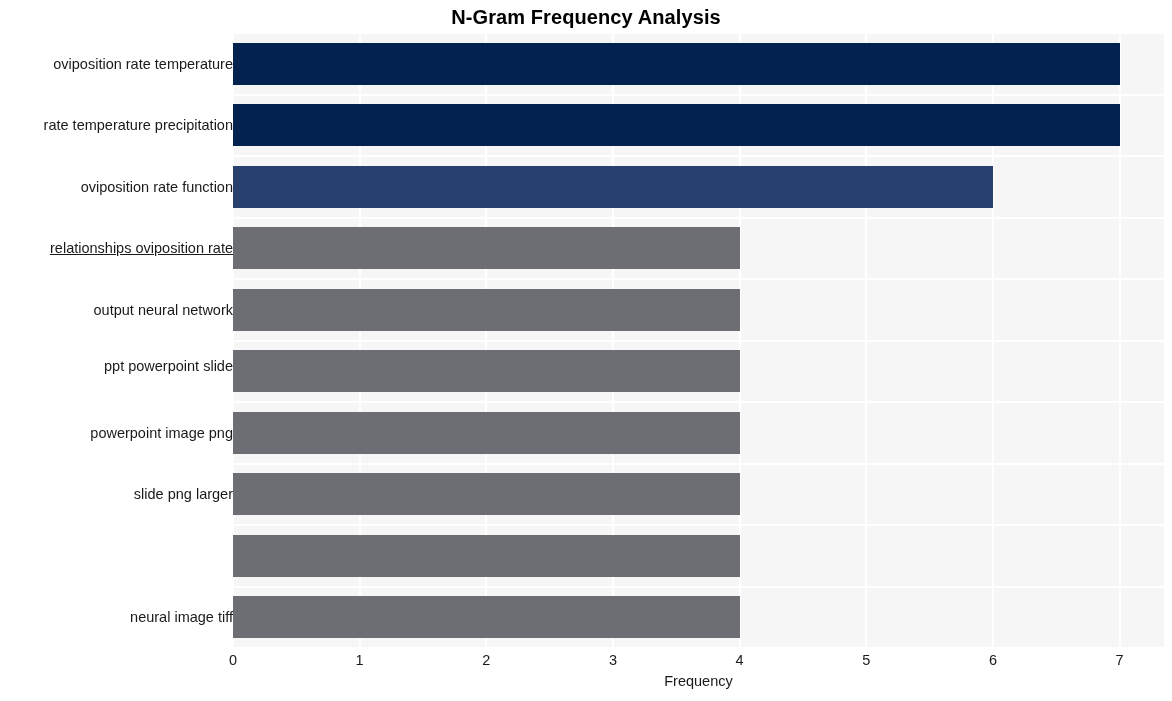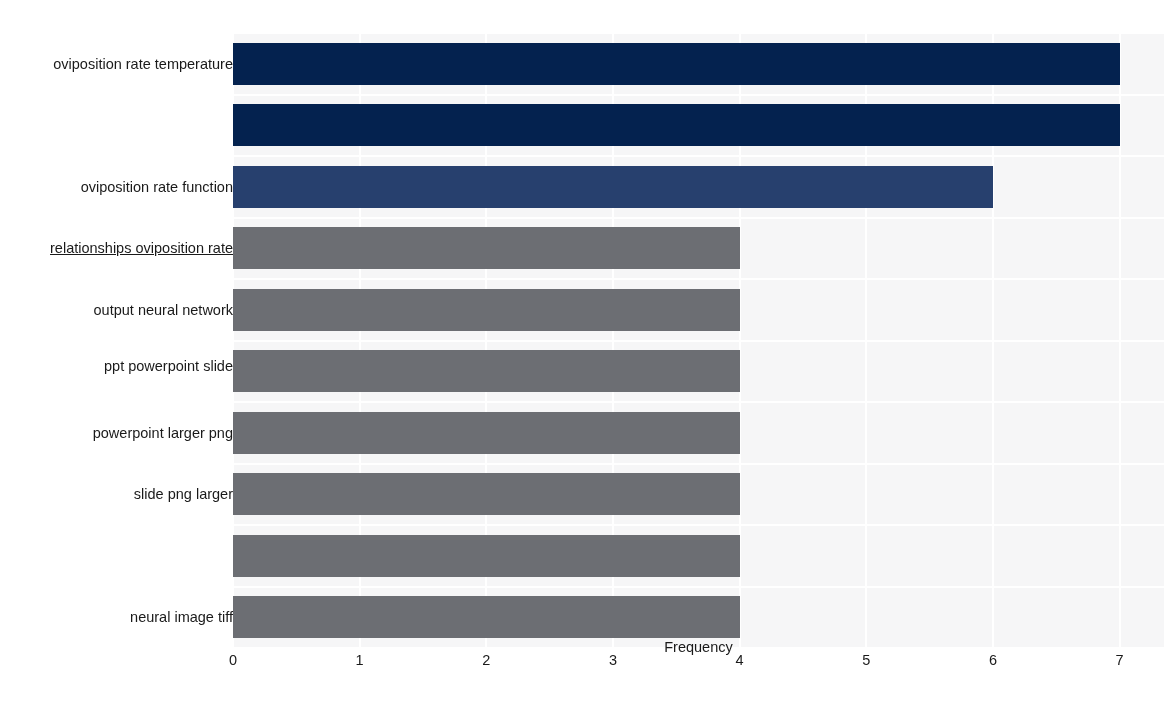--- a/index.html
+++ b/index.html
@@ -103,32 +103,33 @@
     margin-left: -20px;
     text-align: center;
     font-size: 14.5px;
     color: #1a1a1a;
     line-height: 20px;
   }
 
   #x-axis-label {
     position: absolute;
     left: 233px;
-    top: 639px;
+    top: 673px;
     width: 931px;
     text-align: center;
     font-size: 14.5px;
     color: #1a1a1a;
   }
 </style>
 </head>
 <body>
 
 <div id="chart-root">
 
+  <div id="chart-title">N-Gram Frequency Analysis</div>
 
   <div id="plot-area">
     <div id="gridlines-vertical">
         <div class="gridline-v" style="left: -1px;"></div>
         <div class="gridline-v" style="left: 125.667px;"></div>
         <div class="gridline-v" style="left: 252.333px;"></div>
         <div class="gridline-v" style="left: 379px;"></div>
         <div class="gridline-v" style="left: 505.667px;"></div>
         <div class="gridline-v" style="left: 632.333px;"></div>
         <div class="gridline-v" style="left: 759px;"></div>
@@ -156,25 +157,26 @@
         <div class="bar" title="ppt powerpoint slide: 4" style="width: 506.667px; top: 317.25px; background: rgb(108, 110, 115);"></div>
         <div class="bar" title="powerpoint slide png: 4" style="width: 506.667px; top: 378.75px; background: rgb(108, 110, 115);"></div>
         <div class="bar" title="slide png larger: 4" style="width: 506.667px; top: 440.25px; background: rgb(108, 110, 115);"></div>
         <div class="bar" title="png larger image: 4" style="width: 506.667px; top: 501.75px; background: rgb(108, 110, 115);"></div>
         <div class="bar" title="larger image tiff: 4" style="width: 506.667px; top: 563.25px; background: rgb(108, 110, 115);"></div>
       </div>
   </div>
 
   <div id="y-tick-layer">
       <div class="ytick" style="top: 21.75px;">oviposition rate temperature</div>
+      <div class="ytick" style="top: 83.25px;">rate temperature precipitation</div>
       <div class="ytick" style="top: 144.75px;">oviposition rate function</div>
       <div class="ytick" style="top: 206.25px; text-decoration: underline;">relationships oviposition rate</div>
       <div class="ytick" style="top: 267.75px;">output neural network</div>
       <div class="ytick" style="top: 324px;">ppt powerpoint slide</div>
-      <div class="ytick" style="top: 390.75px;">powerpoint larger png</div>
+      <div class="ytick" style="top: 390.75px;">powerpoint image png</div>
       <div class="ytick" style="top: 452.25px;">slide png larger</div>
       <div class="ytick" style="top: 575.25px;">neural image tiff</div>
     </div>
 
   <div id="x-tick-layer">
       <div class="xtick" style="left: 0px;">0</div>
       <div class="xtick" style="left: 126.667px;">1</div>
       <div class="xtick" style="left: 253.333px;">2</div>
       <div class="xtick" style="left: 380px;">3</div>
       <div class="xtick" style="left: 506.667px;">4</div>

